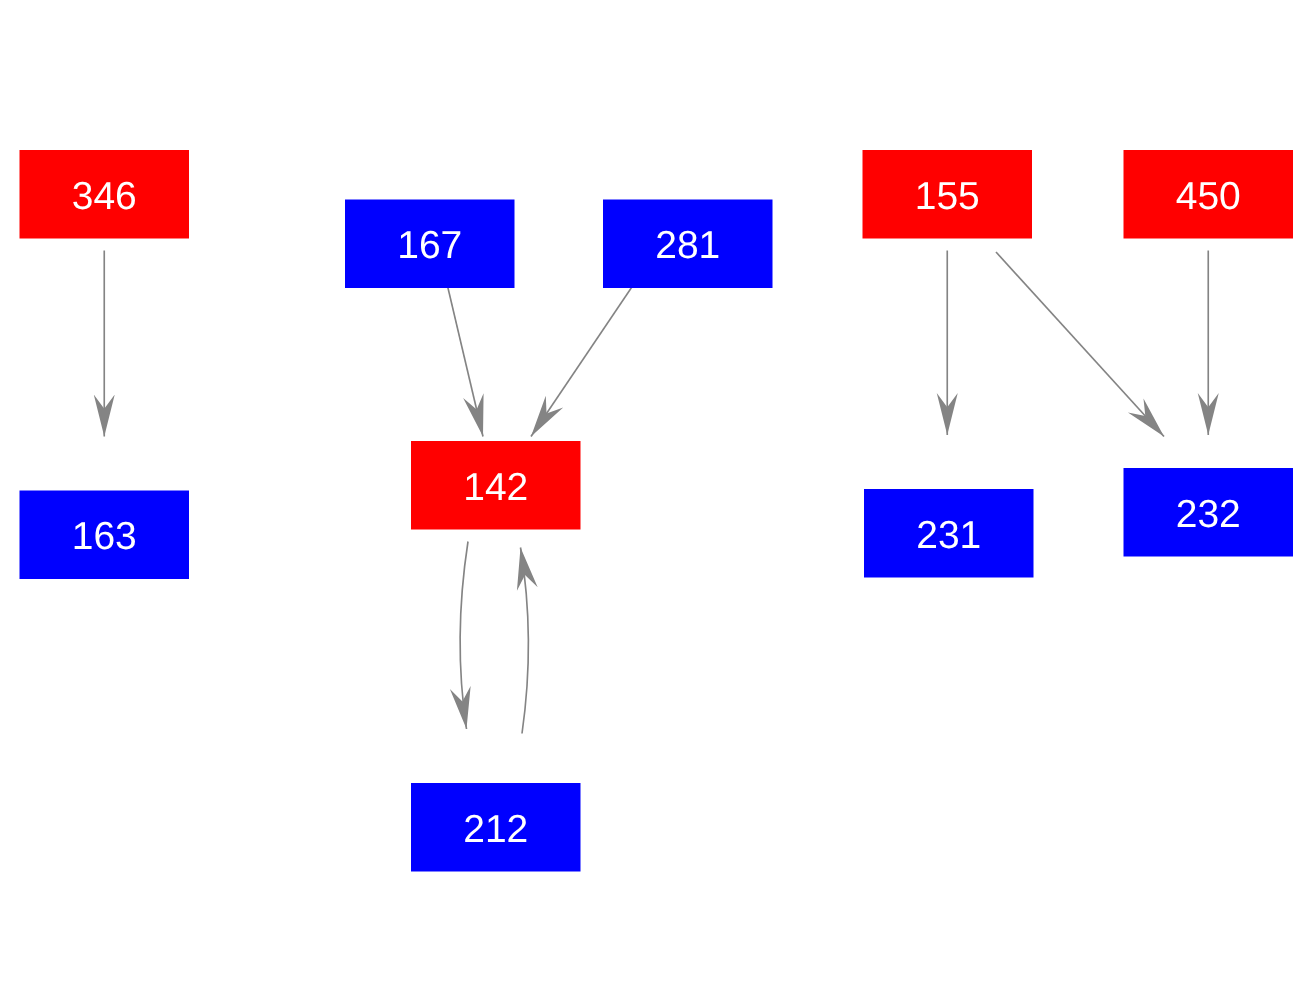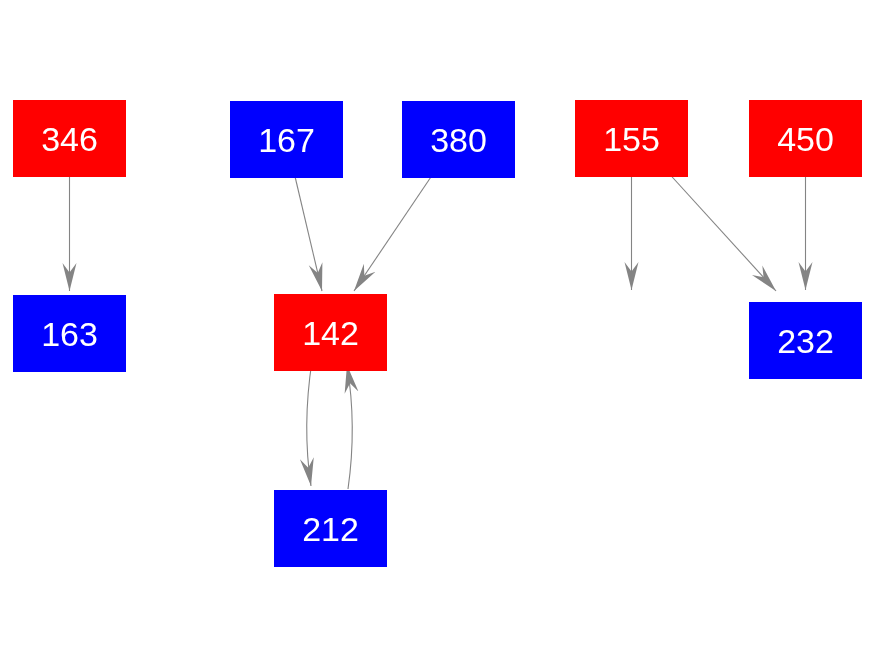--- a/index.html
+++ b/index.html
@@ -38,32 +38,32 @@
     stroke-width: 1.1;
     fill: none;
   }
   .arrowhead-shape {
     fill: var(--edge);
     stroke: none;
   }
   .node {
     position: absolute;
     width: 113px;
-    height: 77px;
+    height: 59px;
     display: flex;
     align-items: center;
     justify-content: center;
-    font-size: 34px;
+    font-size: 26px;
     line-height: 1;
     color: var(--node-text);
     cursor: pointer;
     user-select: none;
   }
   .node.red { background: var(--node-red); }
-  .node.blue { background: var(--node-blue); }
+  .node.blue { background: var(--node-blue); margin-top: 32px; }
   .node-label { pointer-events: none; }
 </style>
 </head>
 <body>
 
 <div class="canvas">
 
   <svg class="edge-layer" width="875" height="656" viewBox="0 0 875 656" xmlns="http://www.w3.org/2000/svg">
     <defs>
       <marker id="arrowhead" markerUnits="userSpaceOnUse" markerWidth="32" markerHeight="18" refX="28" refY="8" orient="auto">
@@ -81,34 +81,37 @@
     <path class="edge" d="M805.5,167 L805.5,290" marker-end="url(#arrowhead)"></path>
   </svg>
 
   <div class="node red" style="left:13px; top:100px">
     <span class="node-label">346</span>
   </div>
   <div class="node blue" style="left:230px; top:101px">
     <span class="node-label">167</span>
   </div>
   <div class="node blue" style="left:402px; top:101px">
-    <span class="node-label">380</span>
+    <span class="node-label">281</span>
   </div>
   <div class="node red" style="left:575px; top:100px">
     <span class="node-label">155</span>
   </div>
   <div class="node red" style="left:749px; top:100px">
     <span class="node-label">450</span>
   </div>
   <div class="node blue" style="left:13px; top:295px">
     <span class="node-label">163</span>
   </div>
   <div class="node red" style="left:274px; top:294px">
     <span class="node-label">142</span>
   </div>
-  <div class="node blue" style="left:749px; top:302px">
+  <div class="node blue" style="left:576px; top:294px">
+    <span class="node-label">231</span>
+  </div>
+  <div class="node blue" style="left:749px; top:280px">
     <span class="node-label">232</span>
   </div>
   <div class="node blue" style="left:274px; top:490px">
     <span class="node-label">212</span>
   </div>
 
 </div>
 
 </body></html>

